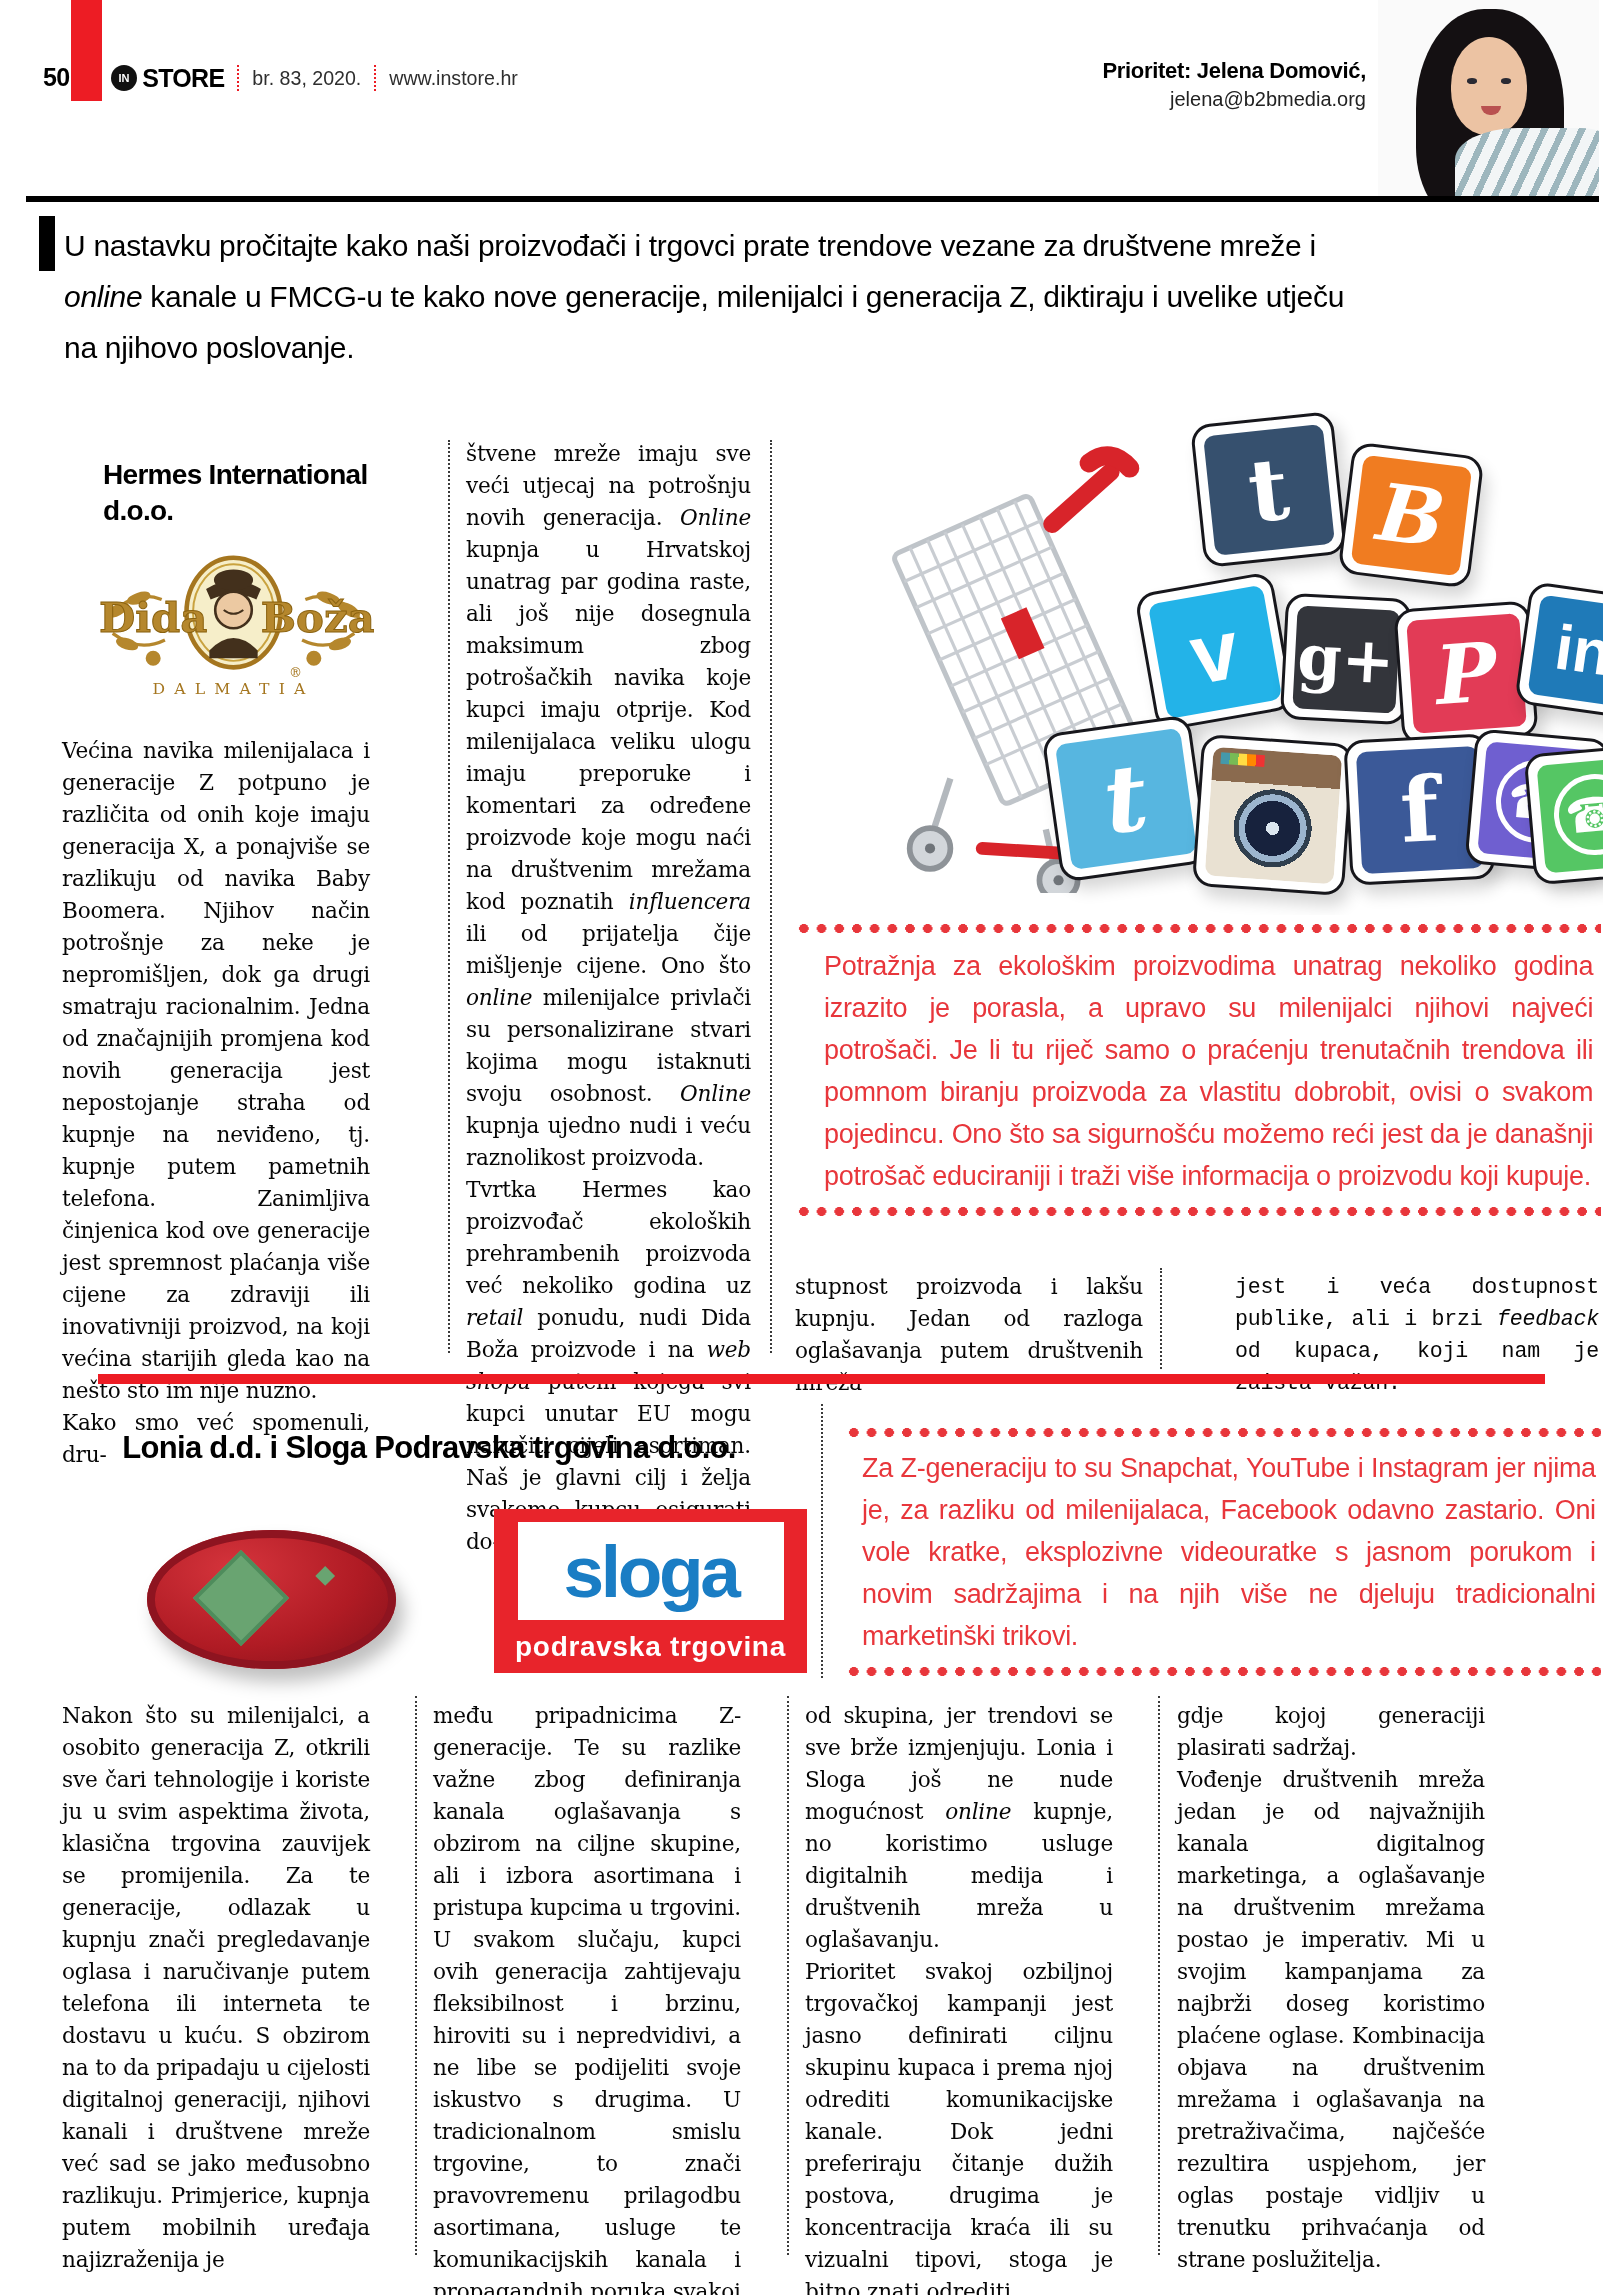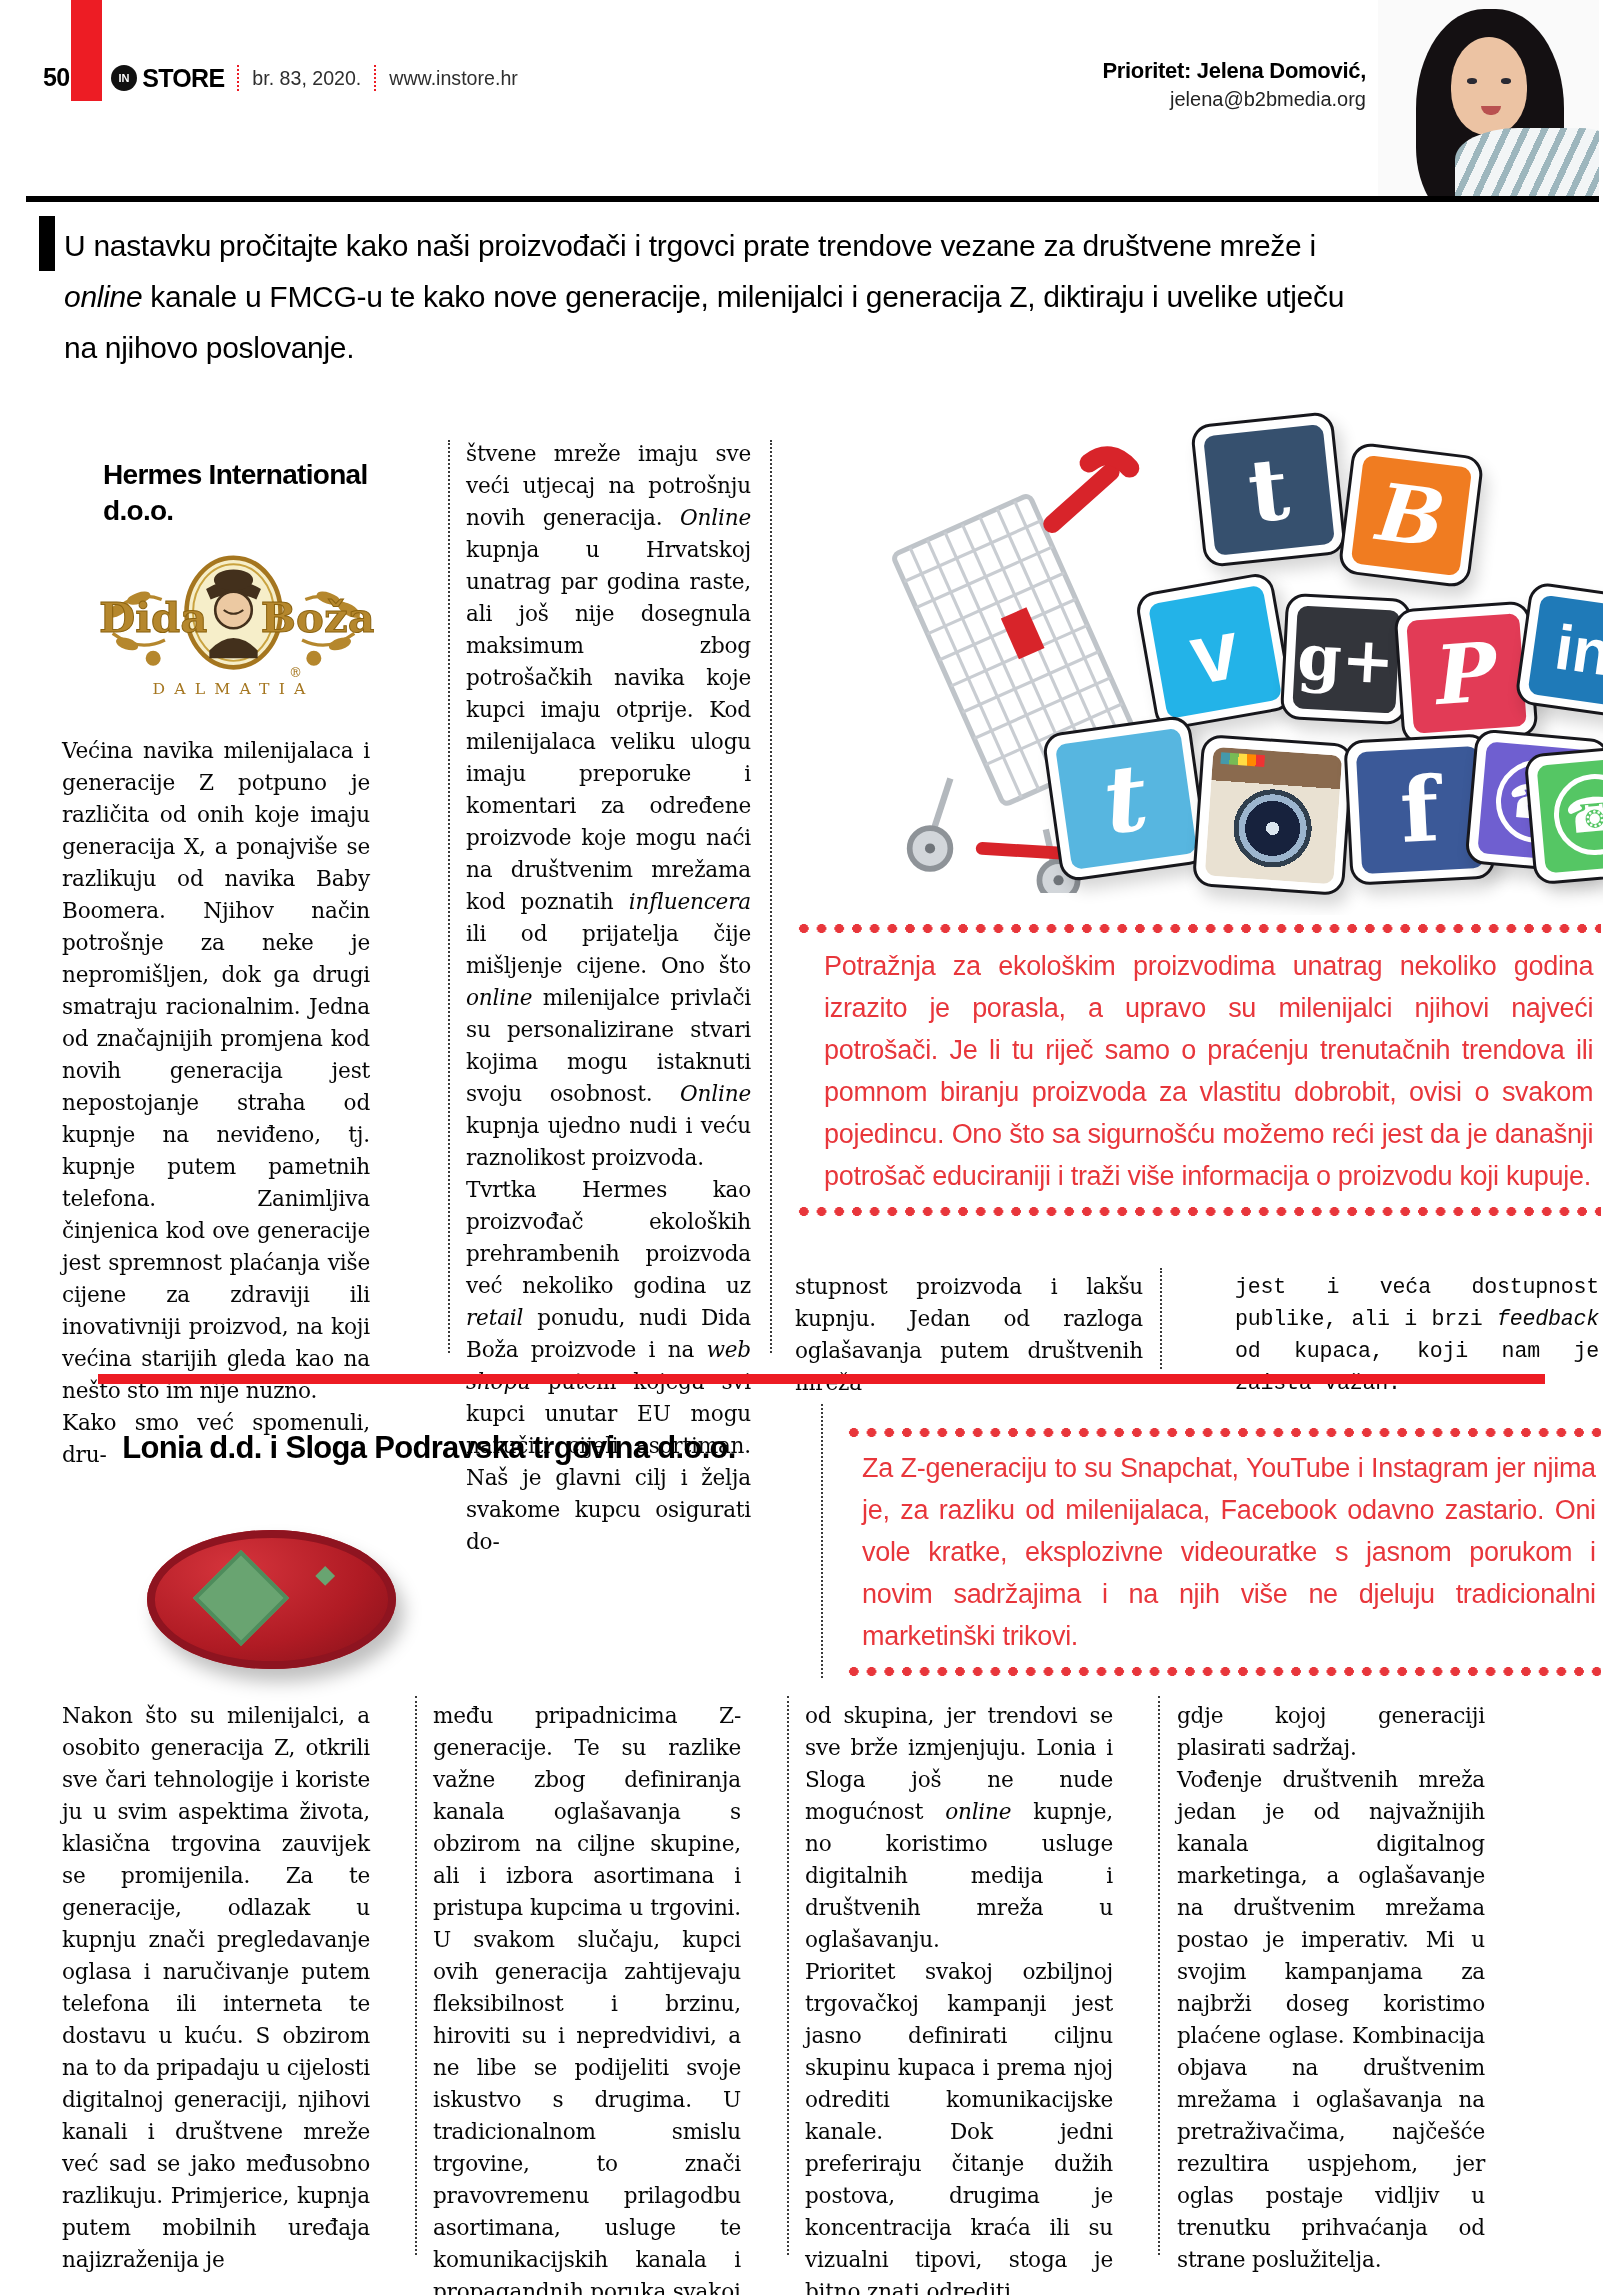--- a/index.html
+++ b/index.html
@@ -282,20 +282,26 @@
 
   <div class="red-rule-mid"></div>
 
   <div class="lonia-heading">Lonia d.d. i Sloga Podravska trgovina d.o.o.</div>
 
   <div class="lonia-logo">
     <div class="lonia-diamond"></div>
     <div class="lonia-idot"></div>
   </div>
 
+  <div class="sloga-logo">
+    <div class="sloga-inner">
+      <span class="sloga-word">sloga</span>
+    </div>
+    <div class="sloga-sub">podravska trgovina</div>
+  </div>
 
   <div class="vdot div-d"></div>
 
   <div class="quote2">
     <div class="rdots"></div>
     <div class="qtext rquote">Za Z-generaciju to su Snapchat, YouTube i Instagram jer njima je, za razliku od milenijalaca, Facebook odavno zastario. Oni vole kratke, eksplozivne videouratke s jasnom porukom i novim sadržajima i na njih više ne djeluju tradicionalni marketinški trikovi.</div>
     <div class="rdots"></div>
   </div>
 
   <div class="b-col bc1 bodycol">Nakon što su milenijalci, a osobito generacija Z, otkrili sve čari tehnologije i koriste ju u svim aspektima života, klasična trgovina zauvijek se promijenila. Za te generacije, odlazak u kupnju znači pregledavanje oglasa i naručivanje putem telefona ili interneta te dostavu u kuću. S obzirom na to da pripadaju u cijelosti digitalnoj generaciji, njihovi kanali i društvene mreže već sad se jako međusobno razlikuju. Primjerice, kupnja putem mobilnih uređaja najizraženija je</div>

